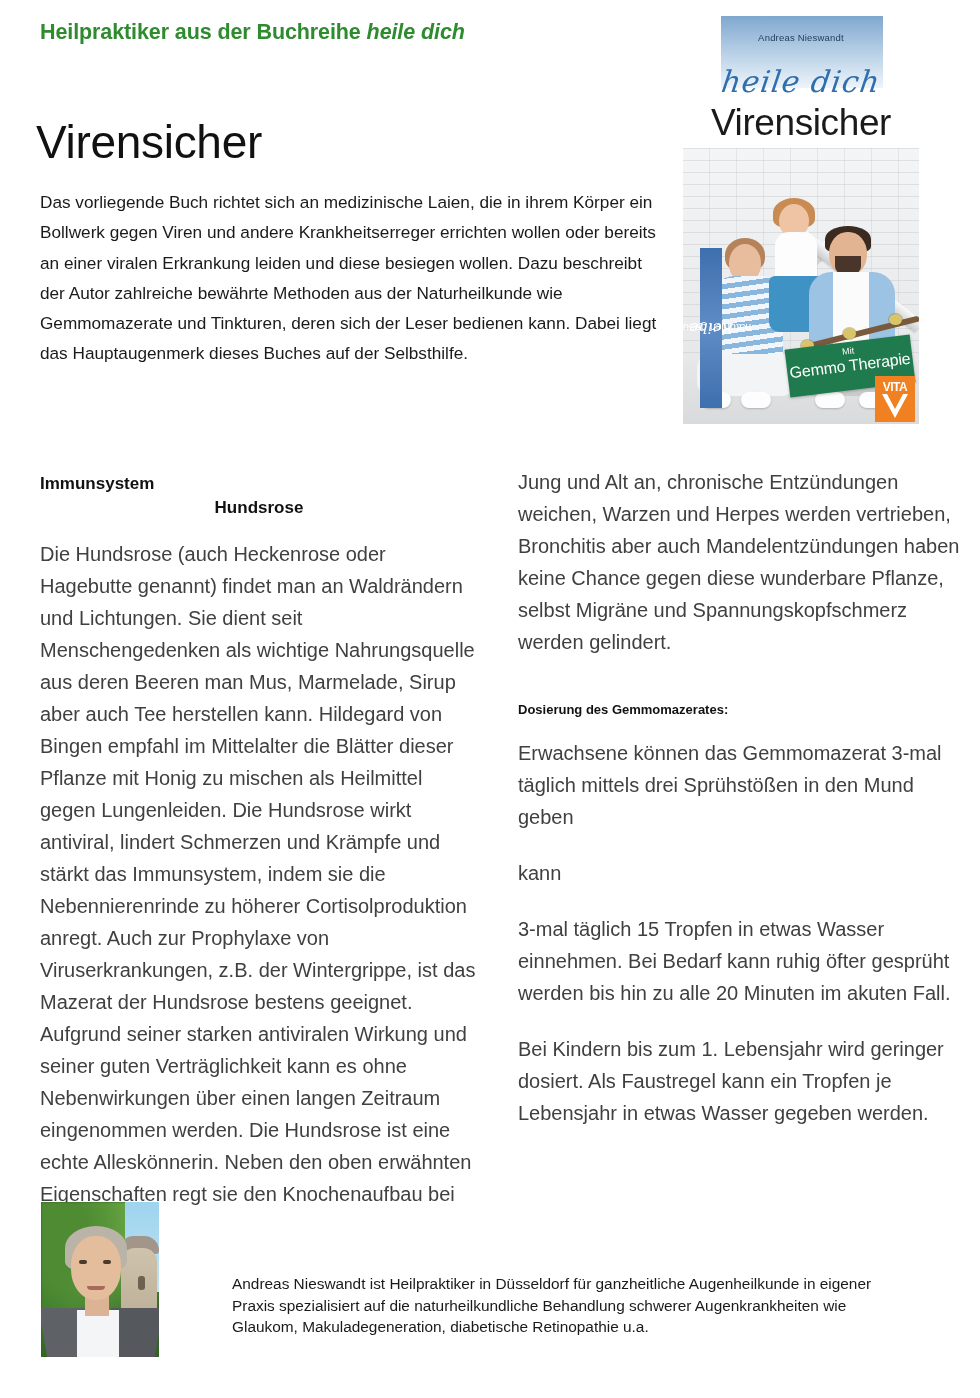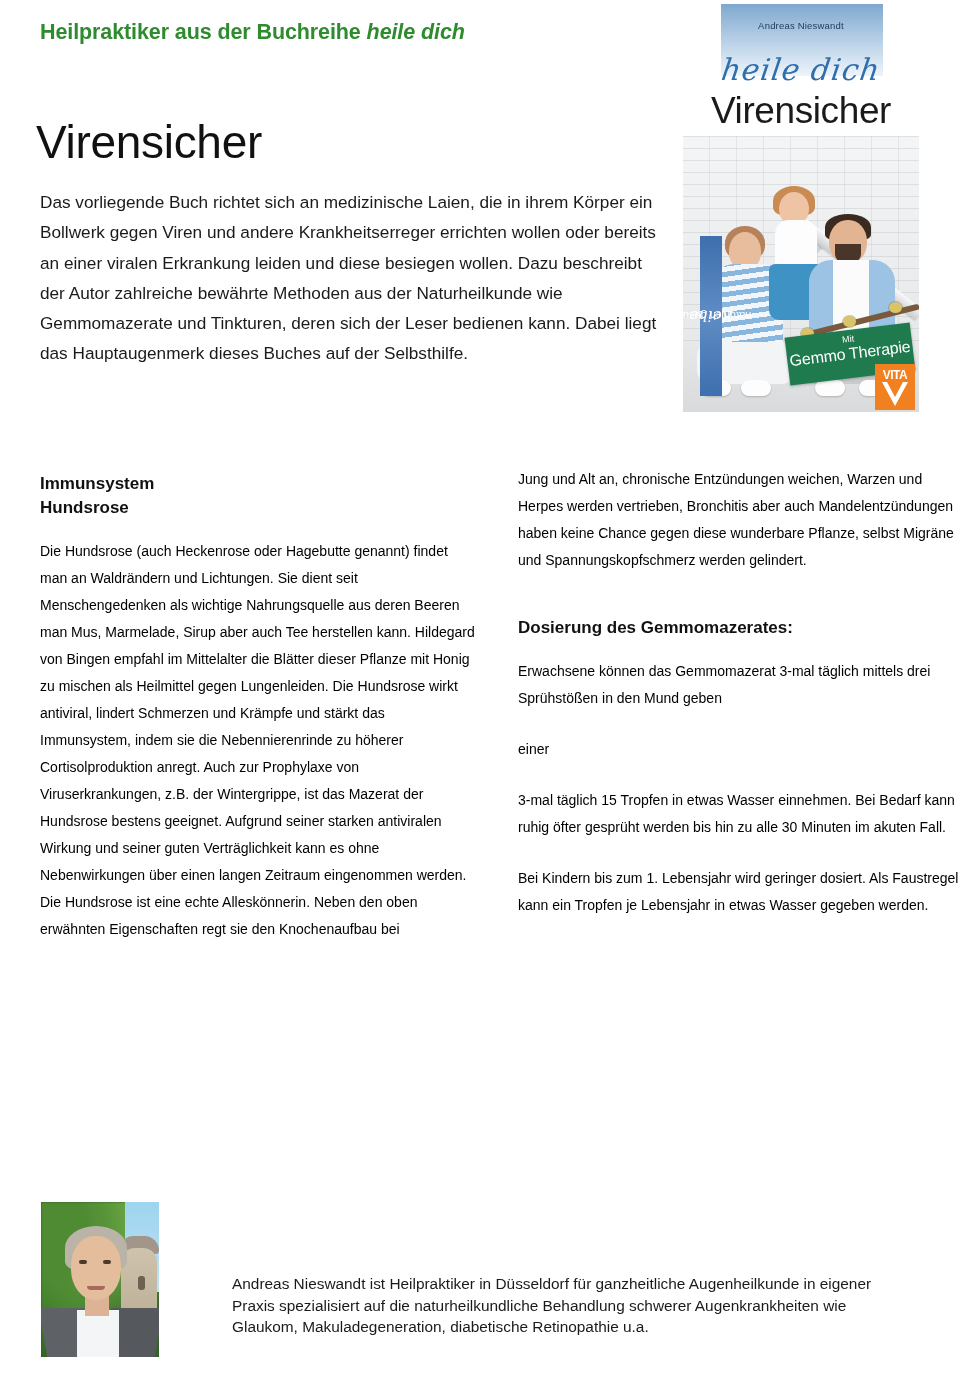--- a/index.html
+++ b/index.html
@@ -50,21 +50,21 @@
     width: 625px;
     font-size: 17.2px;
     line-height: 30.2px;
     color: #1a1a1a;
   }
 
   
   .cover {
     position: absolute;
     left: 683px;
-    top: 4px;
+    top: 16px;
     width: 236px;
     height: 408px;
     overflow: hidden;
     background: #ffffff;
   }
   .cover-topband {
     position: absolute;
     left: 38px;
     top: 0;
     width: 162px;
@@ -321,32 +321,32 @@
     top: 466px;
     width: 445px;
   }
   .sub-head {
     font-size: 17px;
     font-weight: bold;
     line-height: 24px;
     margin: 0 0 18px 0;
     color: #111111;
   }
-  .sub-head .line2 { display: block; }
+  .sub-head .line2 { display: block; text-align: center; }
 
   .body-text {
-    font-size: 14px;
-    line-height: 27px;
+    font-size: 20px;
+    line-height: 32px;
     margin: 0;
-    color: #000000;
+    color: #404040;
   }
 
   .col-right .body-text + .body-text { margin-top: 24px; }
   .dos-head {
-    font-size: 17px;
+    font-size: 13px;
     font-weight: bold;
     margin: 44px 0 20px 0;
     color: #111111;
   }
   .col-right .after-head { margin-top: 4px; }
 
   
   .author-photo {
     position: absolute;
     left: 41px;
@@ -520,22 +520,22 @@
   </div>
   <p class="body-text">Die Hundsrose (auch Heckenrose oder Hagebutte genannt) findet man an Waldrändern und Lichtungen. Sie dient seit Menschengedenken als wichtige Nahrungsquelle aus deren Beeren man Mus, Marmelade, Sirup aber auch Tee herstellen kann. Hildegard von Bingen empfahl im Mittelalter die Blätter dieser Pflanze mit Honig zu mischen als Heilmittel gegen Lungenleiden. Die Hundsrose wirkt antiviral, lindert Schmerzen und Krämpfe und stärkt das Immunsystem, indem sie die Nebennierenrinde zu höherer Cortisolproduktion anregt. Auch zur Prophylaxe von Viruserkrankungen, z.B. der Wintergrippe, ist das Mazerat der Hundsrose bestens geeignet. Aufgrund seiner starken antiviralen Wirkung und seiner guten Verträglichkeit kann es ohne Nebenwirkungen über einen langen Zeitraum eingenommen werden. Die Hundsrose ist eine echte Alleskönnerin. Neben den oben erwähnten Eigenschaften regt sie den Knochenaufbau bei</p>
 </div>
 
 <div class="col-right">
   <p class="body-text">Jung und Alt an, chronische Entzündungen weichen, Warzen und Herpes werden vertrieben, Bronchitis  aber auch Mandelentzündungen haben keine Chance gegen diese wunderbare Pflanze, selbst Migräne und Spannungskopfschmerz  werden gelindert.</p>
 
   <div class="dos-head">Dosierung des Gemmomazerates:</div>
 
   <p class="body-text after-head">Erwachsene können das Gemmomazerat 3-mal täglich mittels drei Sprühstößen in den Mund geben</p>
-  <p class="body-text">einer</p>
-  <p class="body-text">3-mal täglich 15 Tropfen in etwas Wasser einnehmen. Bei Bedarf kann ruhig öfter gesprüht werden bis hin zu alle 30 Minuten im akuten Fall.</p>
+  <p class="body-text">kann</p>
+  <p class="body-text">3-mal täglich 15 Tropfen in etwas Wasser einnehmen. Bei Bedarf kann ruhig öfter gesprüht werden bis hin zu alle 20 Minuten im akuten Fall.</p>
   <p class="body-text">Bei Kindern bis zum 1. Lebensjahr wird geringer dosiert. Als Faustregel kann ein Tropfen je Lebensjahr in etwas Wasser gegeben werden.</p>
 </div>
 
 <div class="author-photo">
   <div class="ap-foliage"></div>
   <div class="ap-sky"></div>
   <div class="ap-tower-roof"></div>
   <div class="ap-tower"></div>
   <div class="ap-window"></div>
   <div class="ap-jacket-l"></div>

